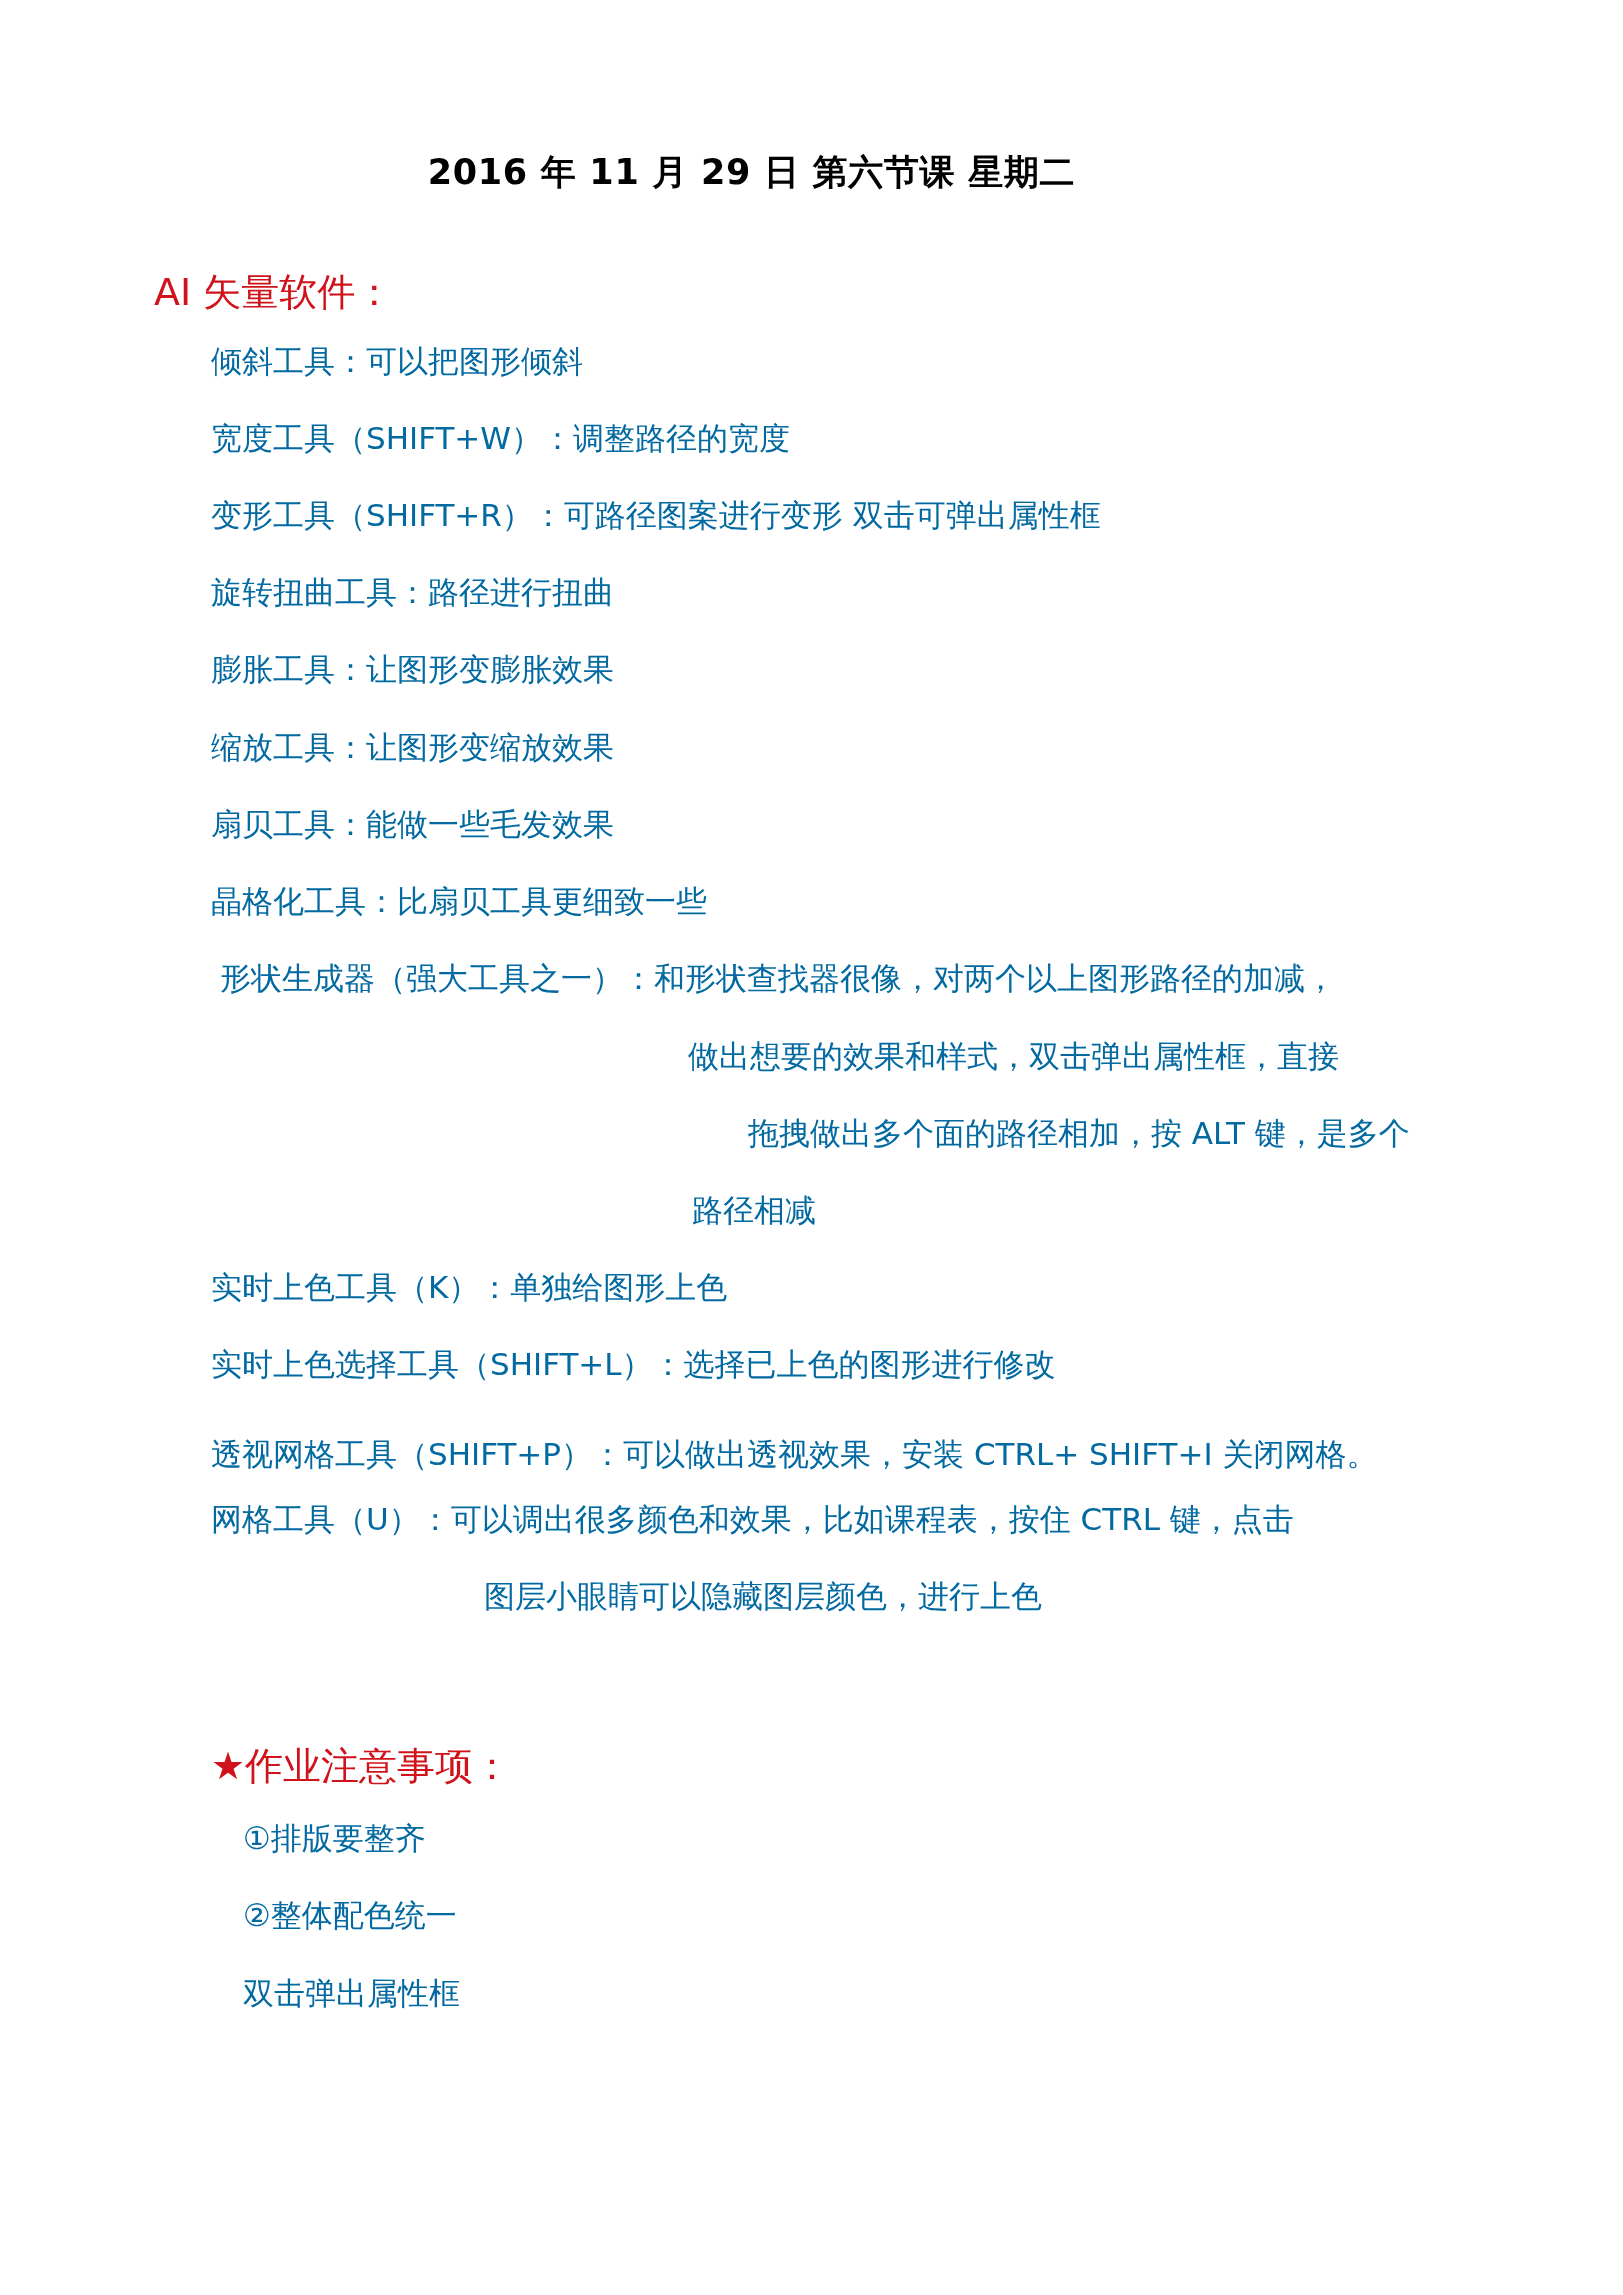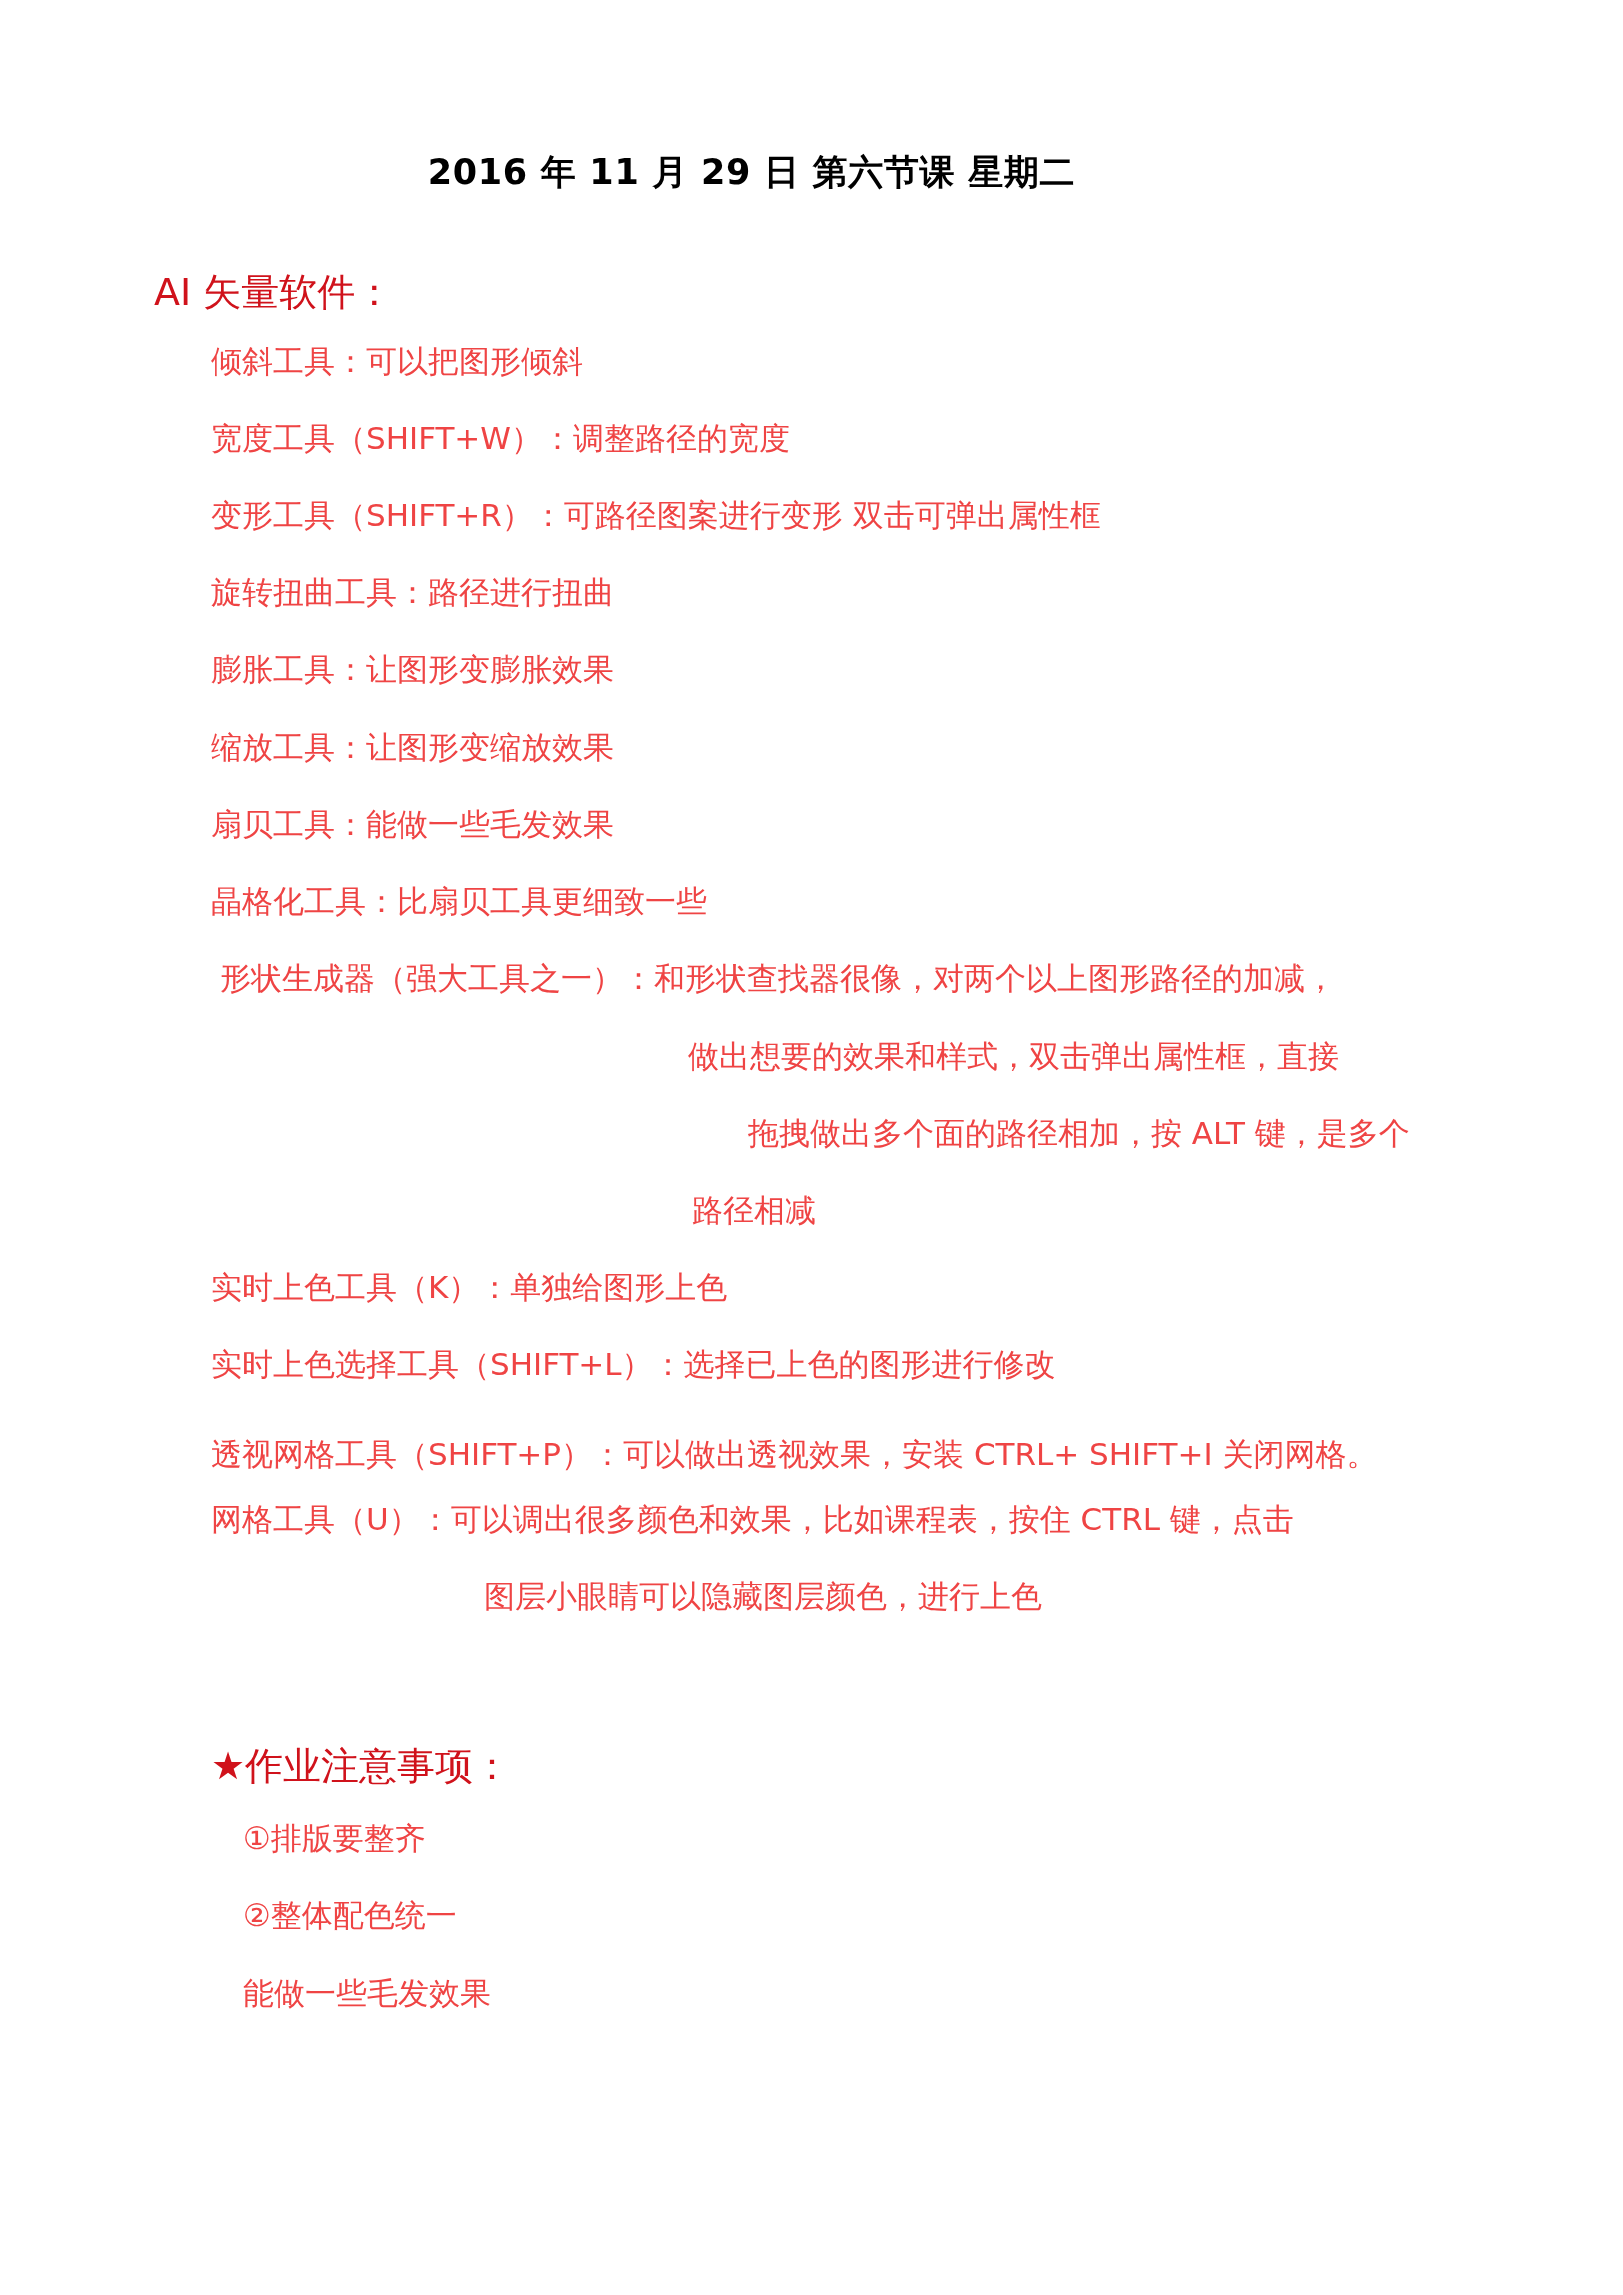--- a/index.html
+++ b/index.html
@@ -1,21 +1,21 @@
 <!DOCTYPE html>
 <html style="font-size:10.5px"><head>
 <meta charset="utf-8">
 <style>
   html, body { margin: 0; padding: 0; background: #ffffff; }
   body { width: 1623px; height: 2295px; position: relative; overflow: hidden;
          font-family: "DejaVu Sans", "Liberation Sans", sans-serif; color: #111; }
   .title { position: absolute; top: 149px; left: 0; width: 1503px; text-align: center;
            font-size: 35px; font-weight: bold; color: #000; letter-spacing: 0.7px; }
   .section-heading { position: absolute; font-size: 38px; color: #d0121b; white-space: nowrap; }
-  .line { position: absolute; font-size: 31px; white-space: nowrap; color: #ef4444; line-height: 39px; }
+  .line { position: absolute; font-size: 31px; white-space: nowrap; color: #0369a1; line-height: 39px; }
   .star { color: #d0121b; }
 </style>
 </head>
 <body>
 
 <div class="title">2016 年 11 月 29 日  第六节课  星期二</div>
 
 <div class="section-heading" style="left:154px; top:267px;">AI 矢量软件：</div>
 
 <div class="line" style="left:211px; top:342px;">倾斜工具：可以把图形倾斜</div>
@@ -35,14 +35,14 @@
 <div class="line" style="left:211px; top:1423px;margin-top:12px;">透视网格工具（SHIFT+P）：可以做出透视效果，安装 CTRL+ SHIFT+I 关闭网格。</div>
 <div class="line" style="left:211px; top:1500px;">网格工具（U）：可以调出很多颜色和效果，比如课程表，按住 CTRL 键，点击</div>
 <div class="line" style="left:484px; top:1577px;">图层小眼睛可以隐藏图层颜色，进行上色</div>
 
 <div class="section-heading" style="left:211px; top:1741px;">
   <span class="star">★</span><span>作业注意事项：</span>
 </div>
 
 <div class="line" style="left:243px; top:1819px;">①排版要整齐</div>
 <div class="line" style="left:243px; top:1896px;">②整体配色统一</div>
-<div class="line" style="left:243px; top:1974px;">能做一些毛发效果</div>
+<div class="line" style="left:243px; top:1974px;">双击弹出属性框</div>
 
 
 </body></html>

